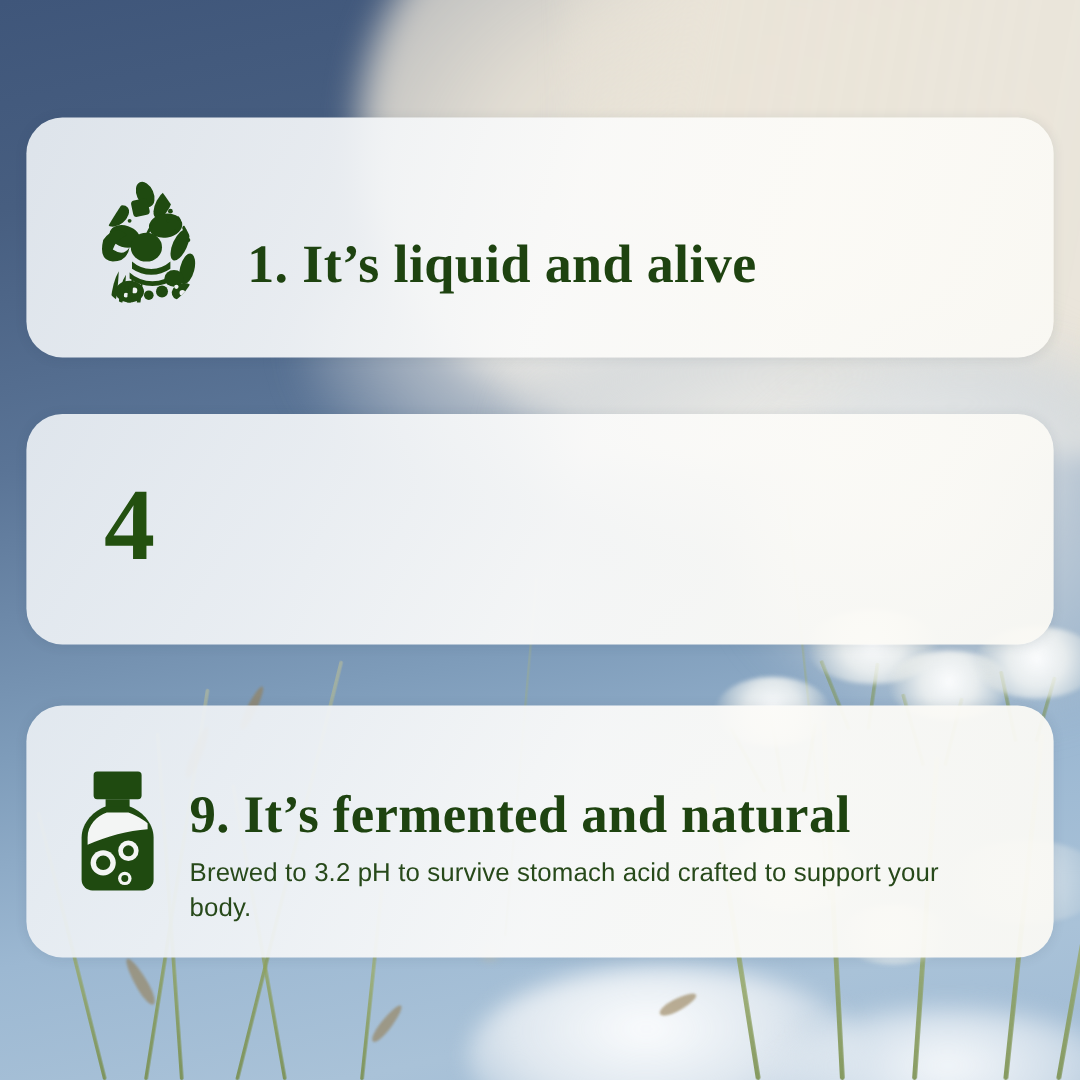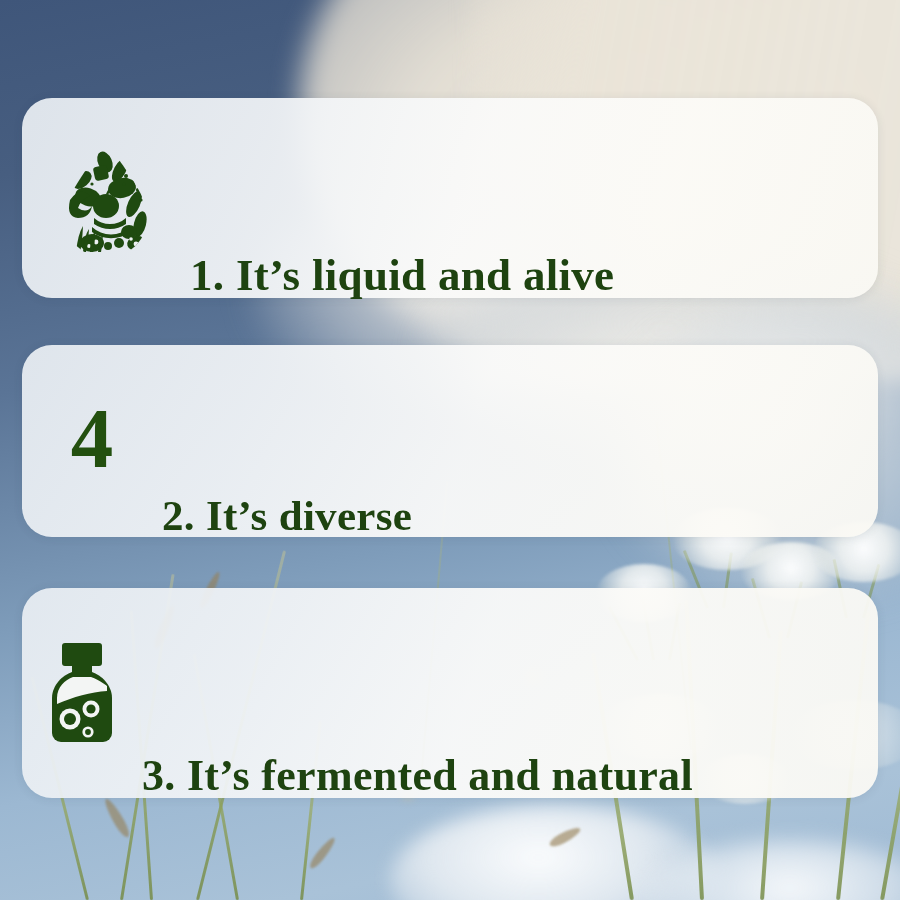--- a/index.html
+++ b/index.html
@@ -179,22 +179,23 @@
     width: 856px;
     border-radius: 30px;
     background: linear-gradient(108deg,
         rgba(233,238,243,0.93) 0%,
         rgba(240,243,246,0.94) 26%,
         rgba(250,250,249,0.95) 52%,
         rgba(252,251,247,0.95) 74%,
         rgba(250,249,244,0.94) 100%);
     box-shadow: 0 1px 10px rgba(40,55,75,0.10);
     display: flex;
-    align-items: flex-end;
+    align-items: center;
     box-sizing: border-box;
+    padding-left: 16px;
   }
   #card-1 { top: 98px;  height: 200px; }
   #card-2 { top: 345px; height: 192px; }
   #card-3 { top: 588px; height: 210px; }
 
   .card-media {
     flex: 0 0 auto;
     display: flex;
     align-items: center;
     justify-content: center;
@@ -369,21 +370,20 @@
       <div class="card-body">
         <h2 class="card-title">1. It’s liquid and alive</h2>
       </div>
     </div>
 
     <div class="card" id="card-2">
       <div class="card-media">
         <span class="big-number">4</span>
       </div>
       <div class="card-body">
-        <h2 class="card-title">2.  It’s diverse</h2>
       </div>
     </div>
 
     <div class="card" id="card-3">
       <div class="card-media">
         <span>
           <svg class="icon-svg" width="74" height="104" viewBox="0 0 74 104" aria-hidden="true">
             <g fill="#1f4a10">
 
               <path d="M20 2 h34 a3 3 0 0 1 3 3 v17 a3 3 0 0 1 -3 3 h-34 a3 3 0 0 1 -3 -3 v-17 a3 3 0 0 1 3 -3 z
@@ -399,18 +399,19 @@
               <circle cx="25" cy="78" r="6" fill="#1f4a10"></circle>
               <circle cx="46" cy="68" r="8.5" fill="#f3f5f4"></circle>
               <circle cx="46" cy="68" r="4.6" fill="#1f4a10"></circle>
               <circle cx="43" cy="91" r="5.6" fill="#f3f5f4"></circle>
               <circle cx="43" cy="91" r="2.9" fill="#1f4a10"></circle>
             </g>
           </svg>
         </span>
       </div>
       <div class="card-body">
-        <h2 class="card-title">3.  It’s fermented and natural</h2>
+        <h2 class="card-title">9.  It’s fermented and natural</h2>
+        <p class="card-desc">Brewed to 3.2 pH to survive stomach acid crafted to support your body.</p>
       </div>
     </div>
 
   </div>
 </div>
 
 </body></html>

